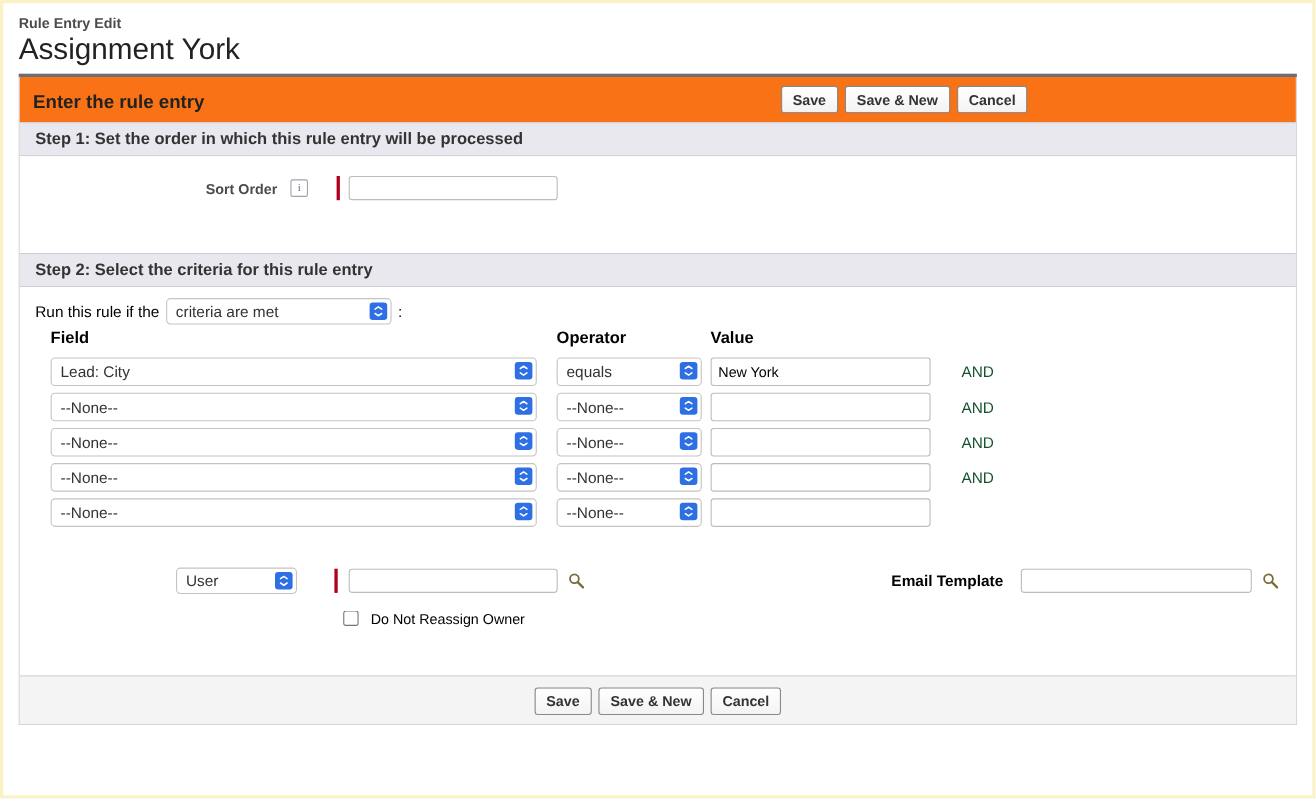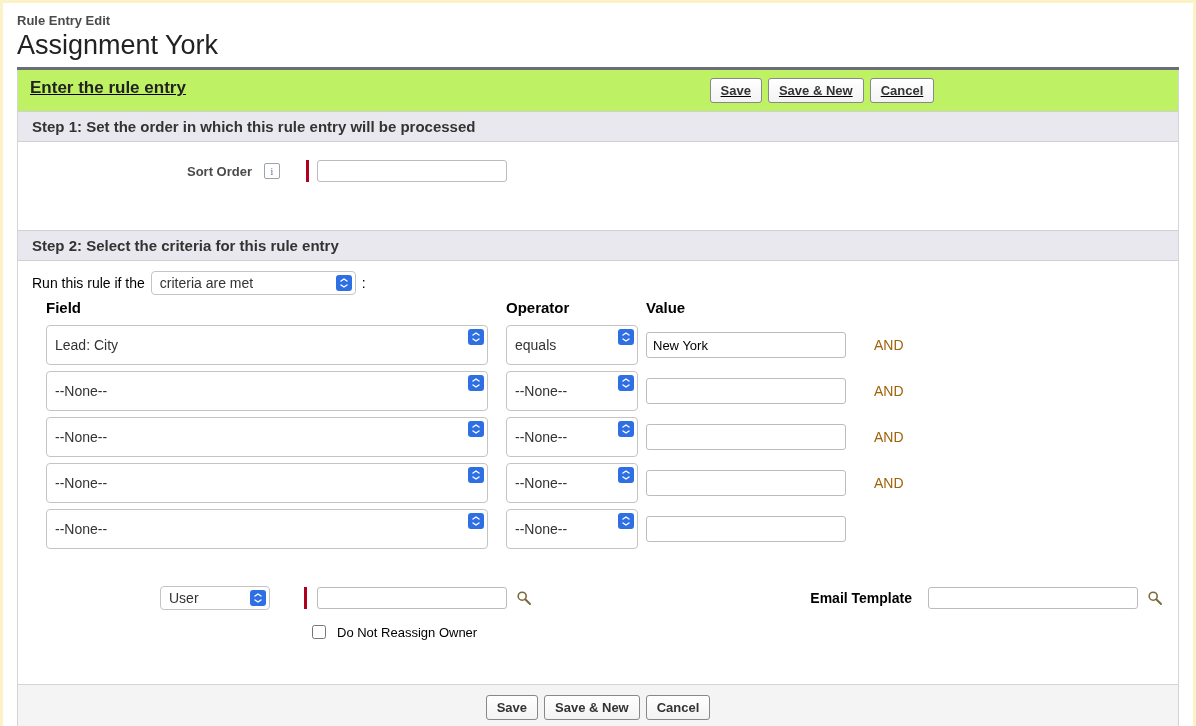--- a/index.html
+++ b/index.html
@@ -35,25 +35,24 @@
     border-top: 3px solid #6b6e76;
     margin: 0 0 0;
   }
   
   .main-box {
     border: 1px solid #d4d4d4;
     border-top: none;
     background: #f4f4f4;
   }
   .box-header {
-    background: #bef264;
-    display: flex;
-    align-items: flex-start;
+    background: #f97316;
+    display: flex;
+    align-items: flex-end;
     padding: 8px 10px 8px 12px;
-    text-decoration: underline;
   }
   .box-header-title {
     font-size: 17px;
     font-weight: bold;
     flex: 0 0 auto;
     color: #222;
   }
   .btn-row {
     display: flex;
     gap: 6px;
@@ -176,28 +175,28 @@
     font-size: 15px;
     padding: 4px 0 6px;
   }
   .criteria-row {
     display: grid;
     grid-template-columns: 460px 140px 210px 60px;
     align-items: center;
     padding: 3px 0;
     gap: 0;
   }
-  .criteria-row .sf-select { width: 100%; height: 40px; }
+  .criteria-row .sf-select { width: 100%; height: 26px; }
   .criteria-row .col-field { padding-right: 18px; }
   .criteria-row .col-op { padding-right: 8px; }
   .criteria-row .val-input { width: 200px; height: 26px; }
   .criteria-row .and-label {
     padding-left: 18px;
     font-size: 14px;
-    color: #a16207;
+    color: #14532d;
   }
   .add-logic {
     margin: 14px 0 4px 0;
     font-size: 14px;
   }
   .add-logic a { color: #000; text-decoration: underline; cursor: pointer; }
   
   .assign-row {
     display: flex;
     align-items: center;

